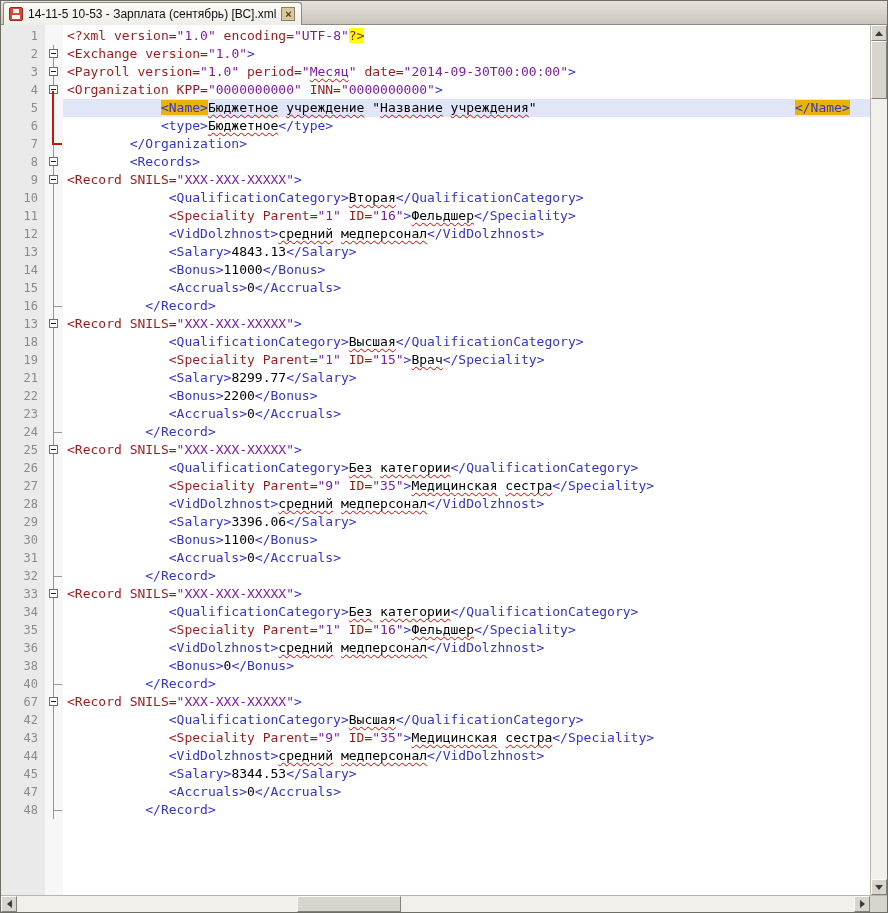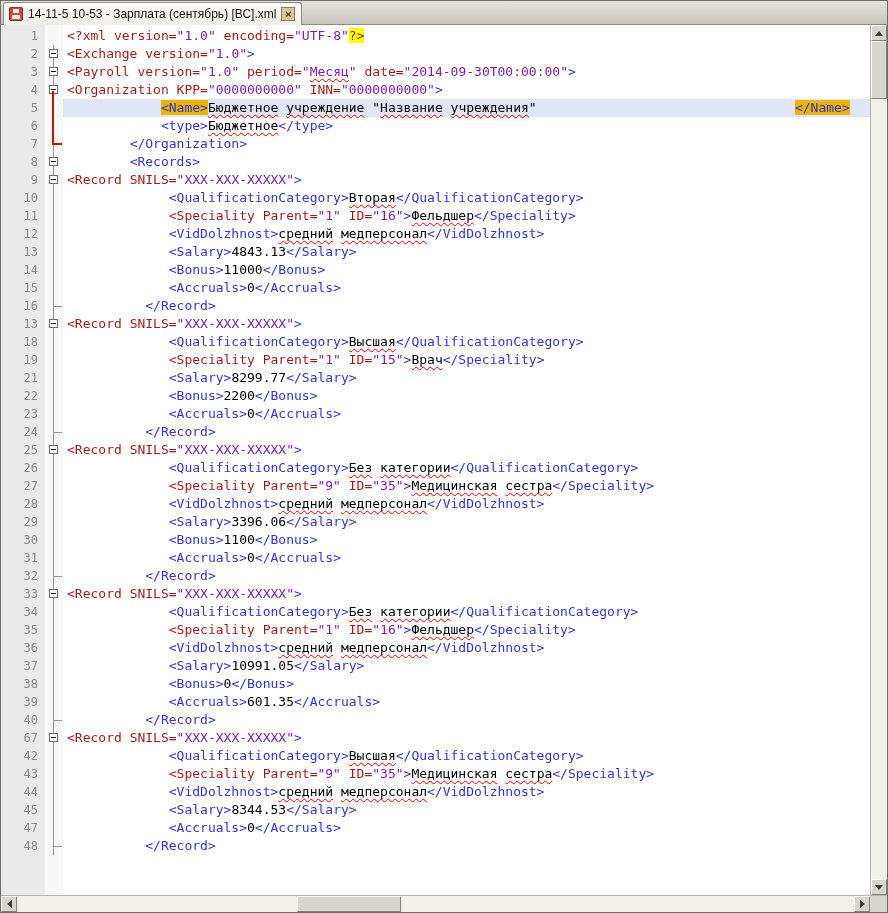--- a/index.html
+++ b/index.html
@@ -343,39 +343,25 @@
           <div class="ln-text"><span class="t-t">             </span><span class="t-u">&lt;Speciality </span><span class="t-a">Parent=</span><span class="t-v">"1"</span><span class="t-t"> </span><span class="t-a">ID=</span><span class="t-v">"16"</span><span class="t-g">&gt;</span><span class="t-r">Фельдшер</span><span class="t-g">&lt;/Speciality&gt;</span></div>
         </div>
         <div class="line">
           <div class="ln-num">36</div>
           <div class="ln-fold">
             <div class="fv"></div>
           </div>
           <div class="ln-text"><span class="t-t">             </span><span class="t-g">&lt;VidDolzhnost&gt;</span><span class="t-r">средний</span><span class="t-t"> </span><span class="t-r">медперсонал</span><span class="t-g">&lt;/VidDolzhnost&gt;</span></div>
         </div>
         <div class="line">
-          <div class="ln-num">37</div>
-          <div class="ln-fold">
-            <div class="fv"></div>
-          </div>
-          <div class="ln-text"><span class="t-t">             </span><span class="t-g">&lt;Salary&gt;</span><span class="t-t">10991.05</span><span class="t-g">&lt;/Salary&gt;</span></div>
-        </div>
-        <div class="line">
           <div class="ln-num">38</div>
           <div class="ln-fold">
             <div class="fv"></div>
           </div>
           <div class="ln-text"><span class="t-t">             </span><span class="t-g">&lt;Bonus&gt;</span><span class="t-t">0</span><span class="t-g">&lt;/Bonus&gt;</span></div>
-        </div>
-        <div class="line">
-          <div class="ln-num">39</div>
-          <div class="ln-fold">
-            <div class="fv"></div>
-          </div>
-          <div class="ln-text"><span class="t-t">             </span><span class="t-g">&lt;Accruals&gt;</span><span class="t-t">601.35</span><span class="t-g">&lt;/Accruals&gt;</span></div>
         </div>
         <div class="line">
           <div class="ln-num">40</div>
           <div class="ln-fold">
             <div class="fv"></div>
             <div class="ftick"></div>
           </div>
           <div class="ln-text"><span class="t-t">          </span><span class="t-g">&lt;/Record&gt;</span></div>
         </div>
         <div class="line">

